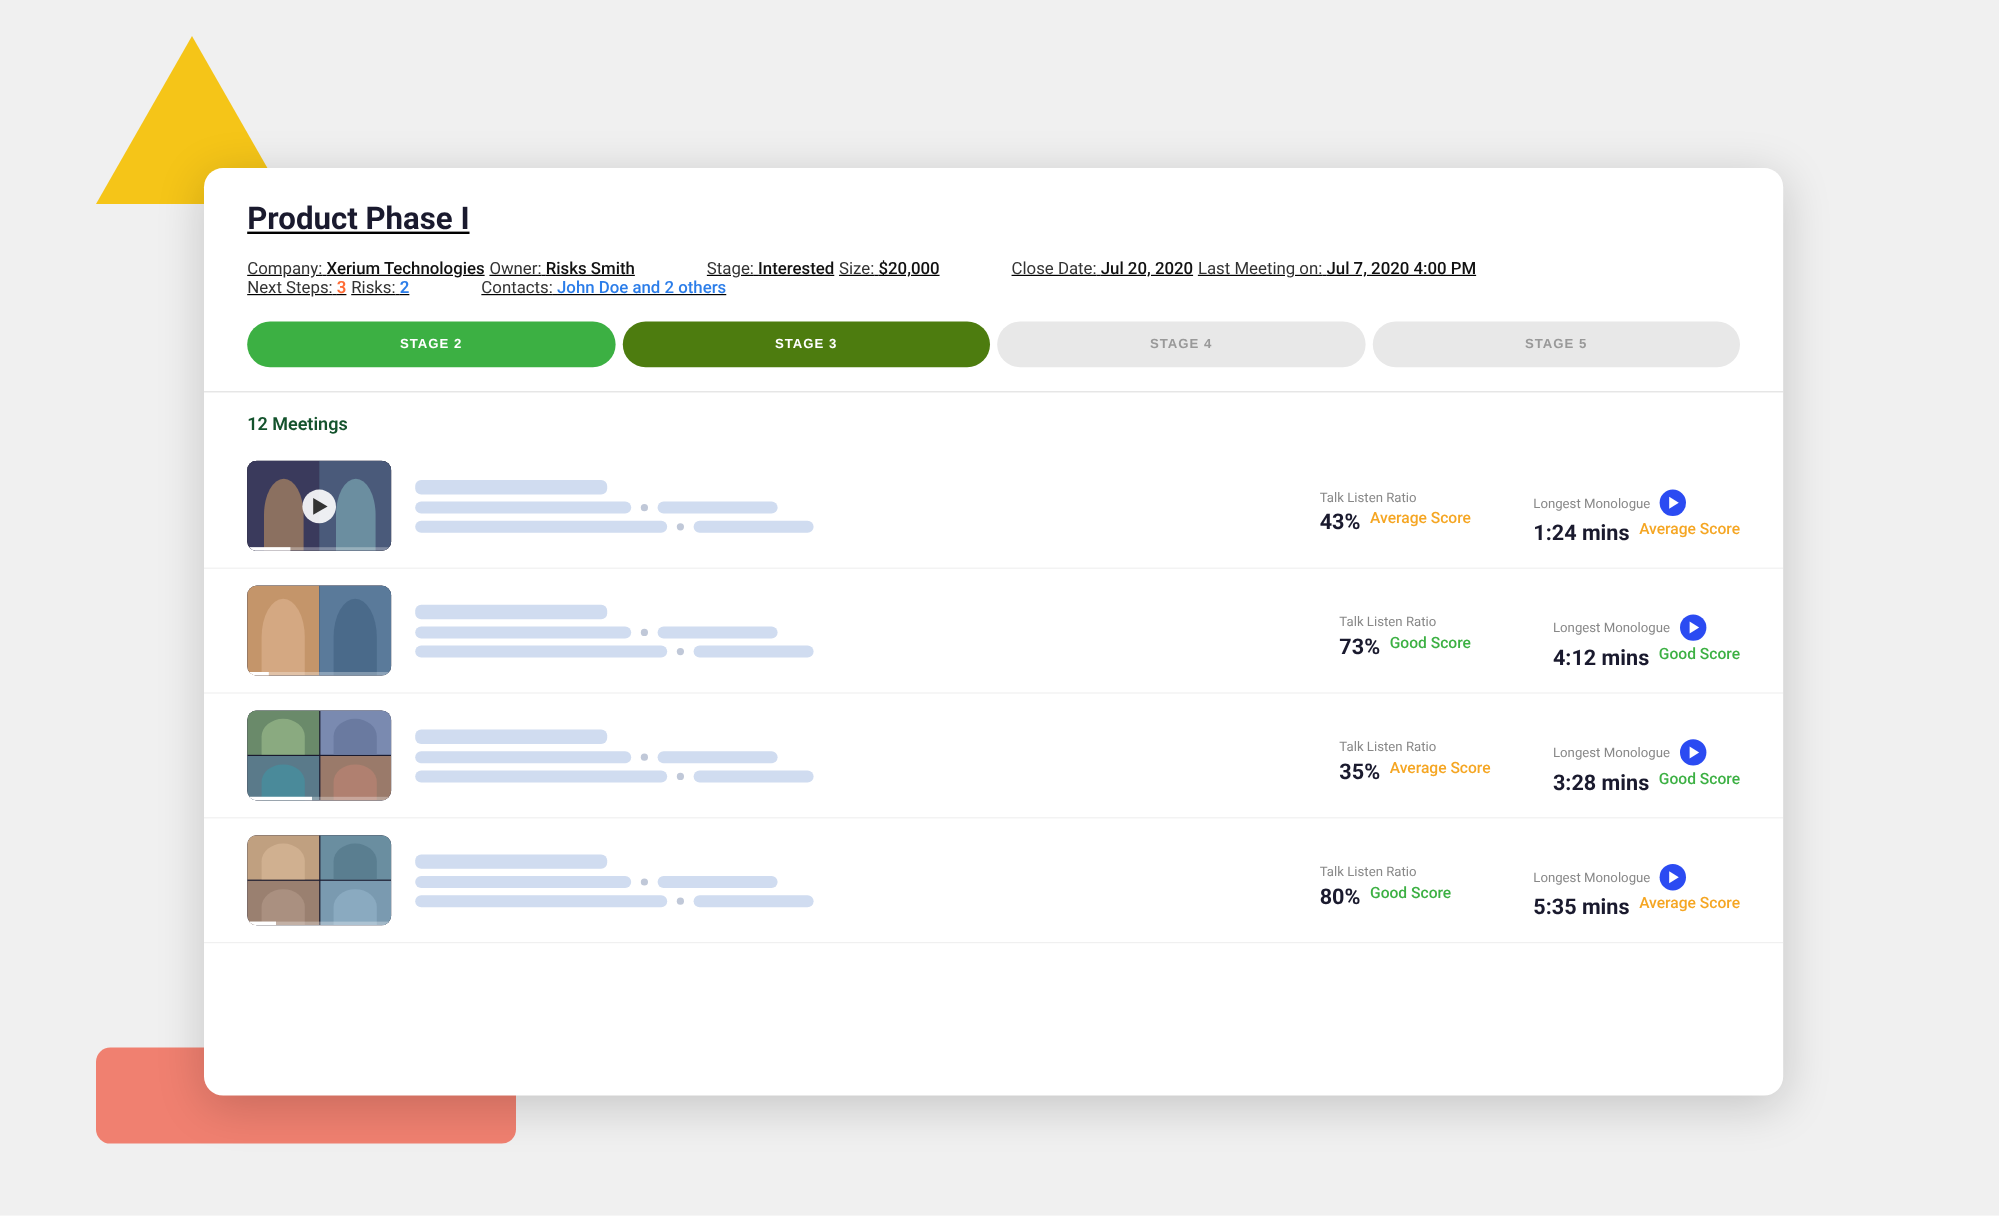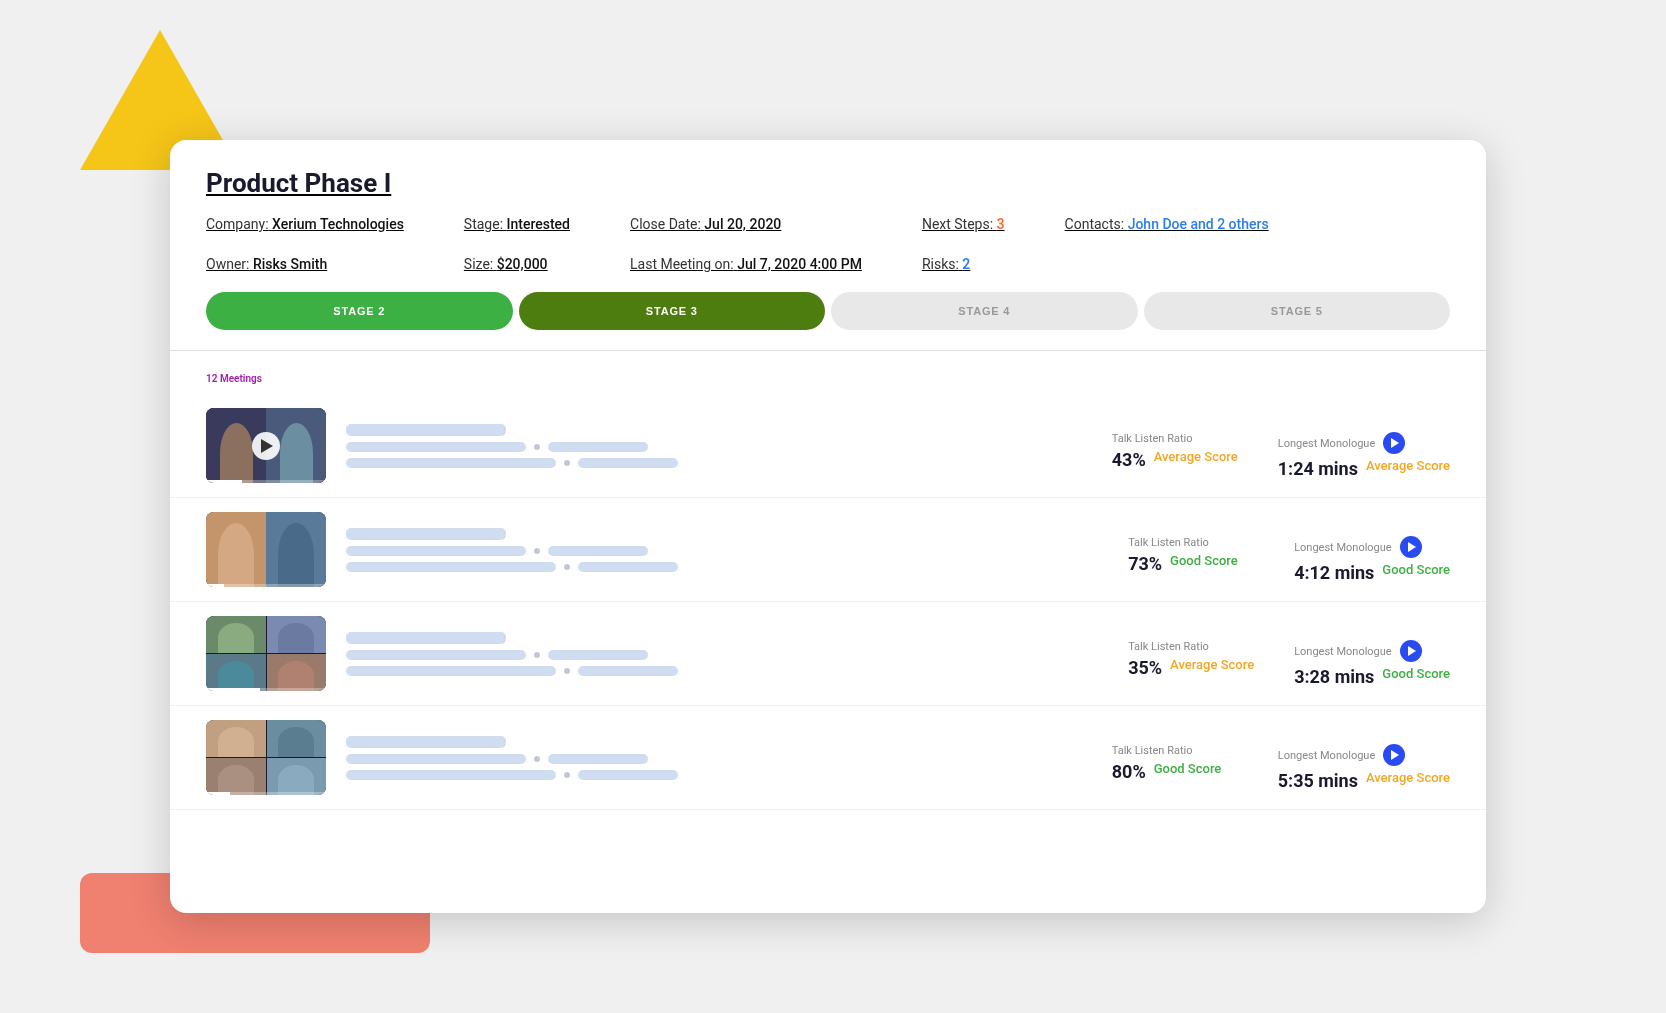--- a/index.html
+++ b/index.html
@@ -78,22 +78,22 @@
     .deal-meta {
       display: flex;
       gap: 0;
       align-items: flex-start;
       flex-wrap: wrap;
       margin-bottom: 20px;
     }
 
     .meta-column {
       display: flex;
-      flex-direction: column;
-      gap: 24px;
+      flex-direction: row;
+      gap: 4px;
       margin-right: 60px;
     }
 
     .meta-item {
       font-size: 14px;
       color: #333;
       white-space: nowrap;
     }
 
     .meta-item .label {
@@ -170,23 +170,23 @@
     
     .meetings-section {
       padding: 0;
     }
 
     .meetings-header-row {
       padding: 16px 36px 8px 36px;
     }
 
     .meetings-count {
-      font-size: 10px;
+      font-size: 15px;
       font-weight: 600;
-      color: #a21caf;
+      color: #14532d;
     }
 
     
     .meeting-row {
       display: flex;
       align-items: center;
       padding: 14px 36px;
       border-bottom: 1px solid #f0f0f0;
       gap: 20px;
     }
@@ -295,21 +295,21 @@
       width: 6px;
       height: 6px;
       background: #c0c8d8;
       border-radius: 50%;
       flex-shrink: 0;
     }
 
     
     .meeting-metrics {
       display: flex;
-      gap: 36px;
+      gap: 48px;
       align-items: flex-start;
       flex-shrink: 0;
       margin-top: 20px;
     }
 
     .metric-block {
       display: flex;
       flex-direction: column;
       gap: 4px;
       min-width: 130px;

